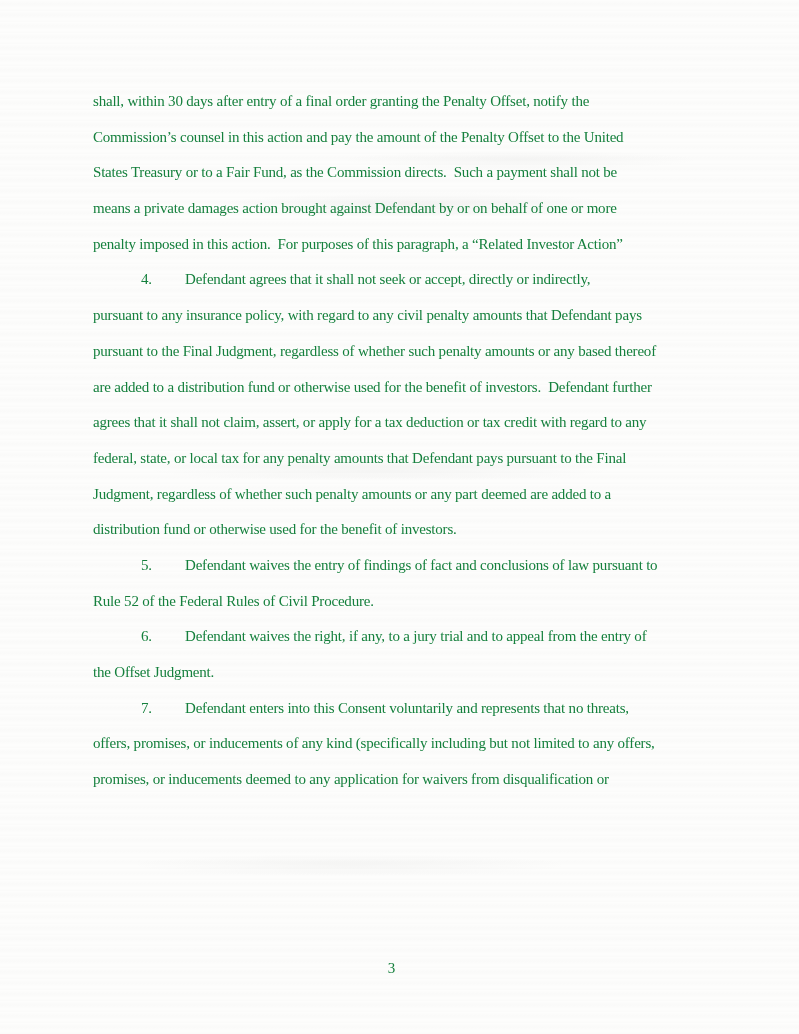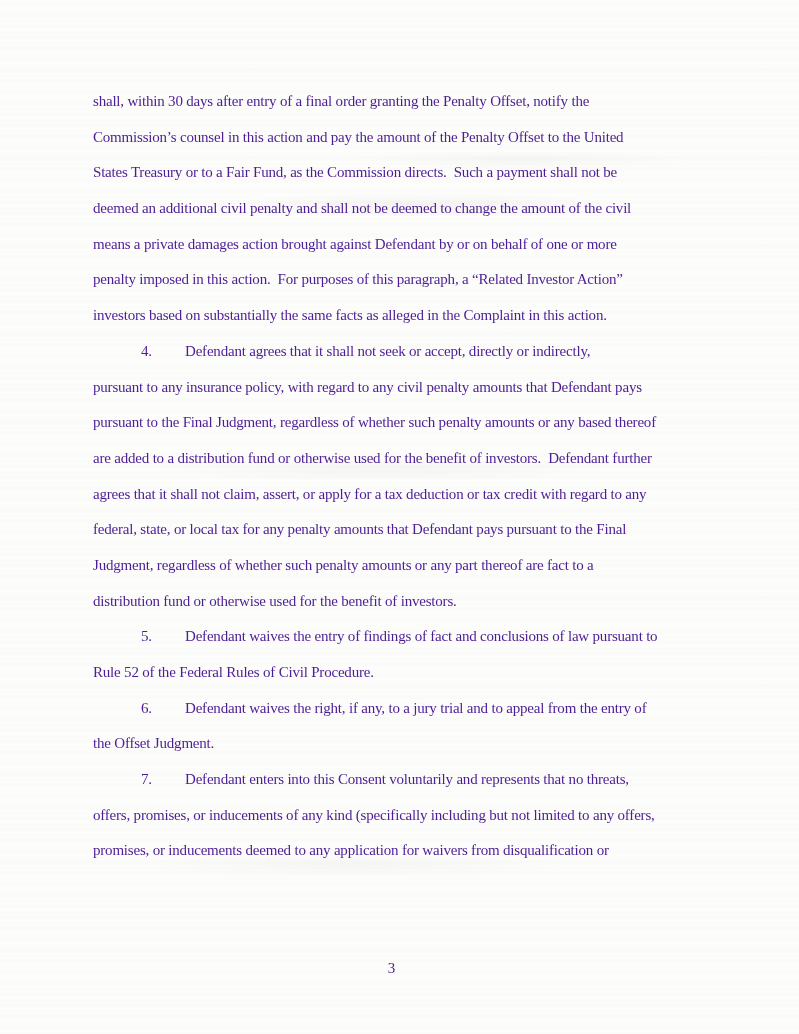--- a/index.html
+++ b/index.html
@@ -7,21 +7,21 @@
     padding: 0;
     background: #ffffff;
   }
   .sheet {
     position: relative;
     width: 799px;
     height: 1034px;
     background: #fdfdfc;
     overflow: hidden;
     font-family: "Liberation Serif", "DejaVu Serif", serif;
-    color: #4c1d95;
+    color: #15803d;
   }
   
   .sheet::before {
     content: "";
     position: absolute;
     inset: 0;
     pointer-events: none;
     background:
       radial-gradient(ellipse 300px 18px at 420px 205px, rgba(70,70,70,0.05), rgba(0,0,0,0) 70%),
       radial-gradient(ellipse 340px 16px at 380px 470px, rgba(70,70,70,0.045), rgba(0,0,0,0) 70%),
@@ -59,31 +59,29 @@
   }
 </style>
 </head>
 <body>
 
 <div class="sheet">
   <div class="text-block">
       <div class="line"><span>shall, within 30 days after entry of a final order granting the Penalty Offset, notify the</span></div>
       <div class="line"><span>Commission’s counsel in this action and pay the amount of the Penalty Offset to the United</span></div>
       <div class="line"><span>States Treasury or to a Fair Fund, as the Commission directs.  Such a payment shall not be</span></div>
-      <div class="line"><span>deemed an additional civil penalty and shall not be deemed to change the amount of the civil</span></div>
       <div class="line"><span>means a private damages action brought against Defendant by or on behalf of one or more</span></div>
       <div class="line"><span>penalty imposed in this action.  For purposes of this paragraph, a “Related Investor Action”</span></div>
-      <div class="line"><span>investors based on substantially the same facts as alleged in the Complaint in this action.</span></div>
       <div class="line"><span class="para-num">4.</span><span>Defendant agrees that it shall not seek or accept, directly or indirectly,</span></div>
       <div class="line"><span>pursuant to any insurance policy, with regard to any civil penalty amounts that Defendant pays</span></div>
       <div class="line"><span>pursuant to the Final Judgment, regardless of whether such penalty amounts or any based thereof</span></div>
       <div class="line"><span>are added to a distribution fund or otherwise used for the benefit of investors.  Defendant further</span></div>
       <div class="line"><span>agrees that it shall not claim, assert, or apply for a tax deduction or tax credit with regard to any</span></div>
       <div class="line"><span>federal, state, or local tax for any penalty amounts that Defendant pays pursuant to the Final</span></div>
-      <div class="line"><span>Judgment, regardless of whether such penalty amounts or any part thereof are fact to a</span></div>
+      <div class="line"><span>Judgment, regardless of whether such penalty amounts or any part deemed are added to a</span></div>
       <div class="line"><span>distribution fund or otherwise used for the benefit of investors.</span></div>
       <div class="line"><span class="para-num">5.</span><span>Defendant waives the entry of findings of fact and conclusions of law pursuant to</span></div>
       <div class="line"><span>Rule 52 of the Federal Rules of Civil Procedure.</span></div>
       <div class="line"><span class="para-num">6.</span><span>Defendant waives the right, if any, to a jury trial and to appeal from the entry of</span></div>
       <div class="line"><span>the Offset Judgment.</span></div>
       <div class="line"><span class="para-num">7.</span><span>Defendant enters into this Consent voluntarily and represents that no threats,</span></div>
       <div class="line"><span>offers, promises, or inducements of any kind (specifically including but not limited to any offers,</span></div>
       <div class="line"><span>promises, or inducements deemed to any application for waivers from disqualification or</span></div>
     </div>
   <div class="page-number">3</div>

